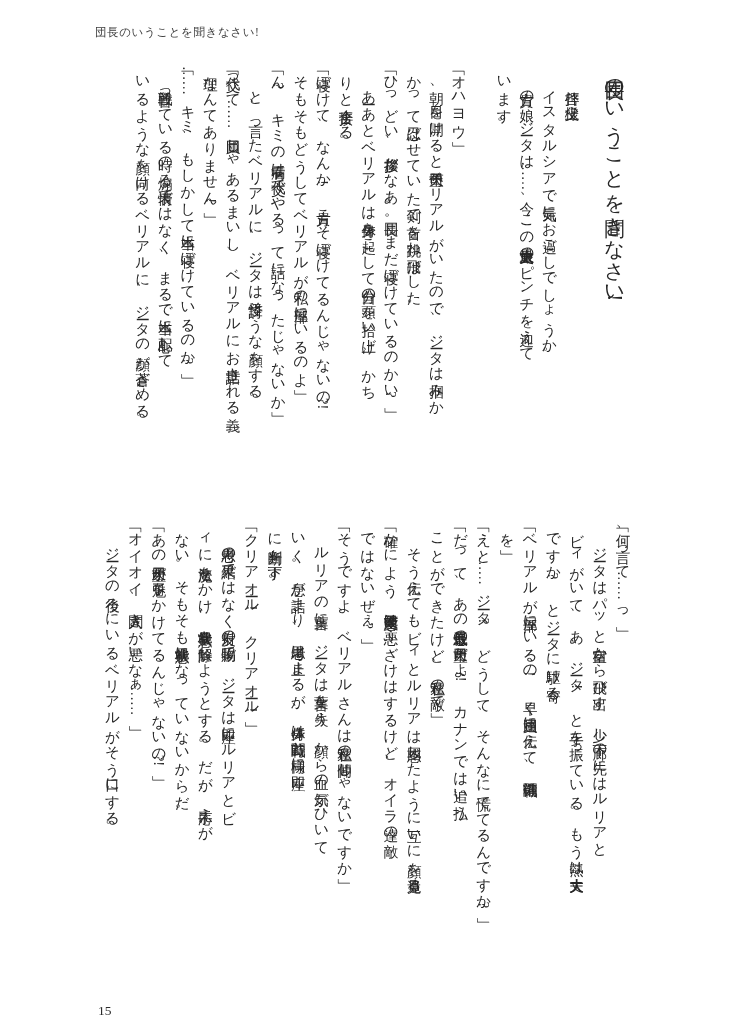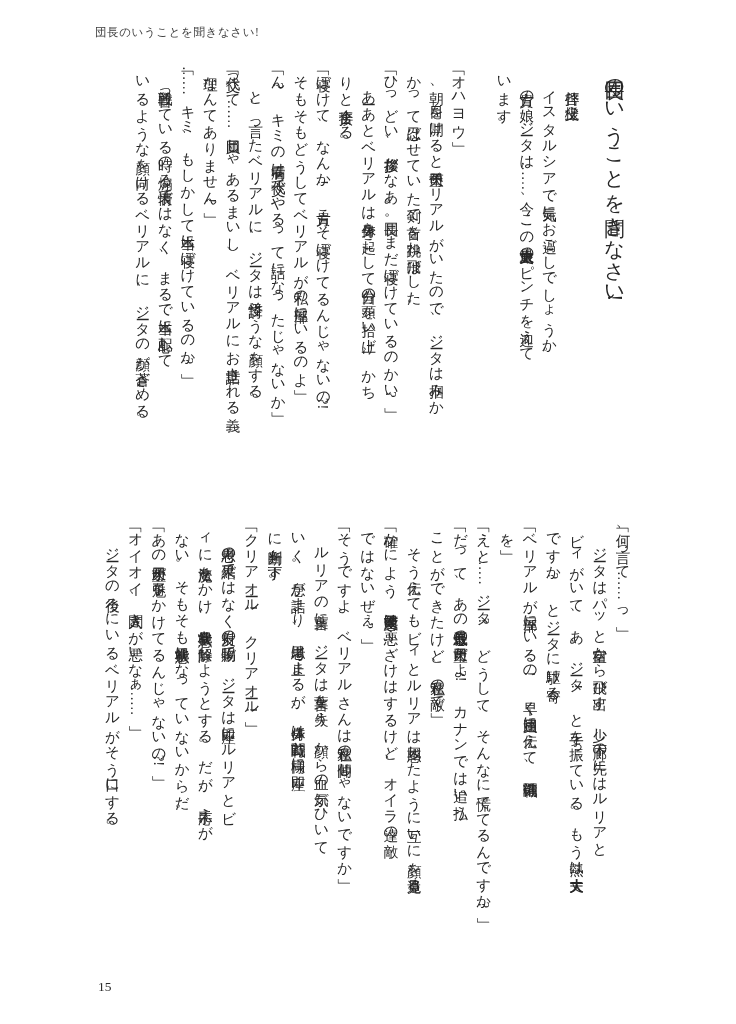--- a/index.html
+++ b/index.html
@@ -54,21 +54,21 @@
     font-size: 20px;
     line-height: 30px;
     margin-left: 17px; 
   }
   .band p.blank {
     
   }
   .page-number {
     position: absolute;
     left: 98px;
-    top: 979px;
+    top: 1003px;
     font-size: 13.5px;
     color: #2c2c2c;
   }
 </style>
 </head>
 <body>
 
 <div class="page">
   <div class="running-header">団長のいうことを聞きなさい!</div>
 

